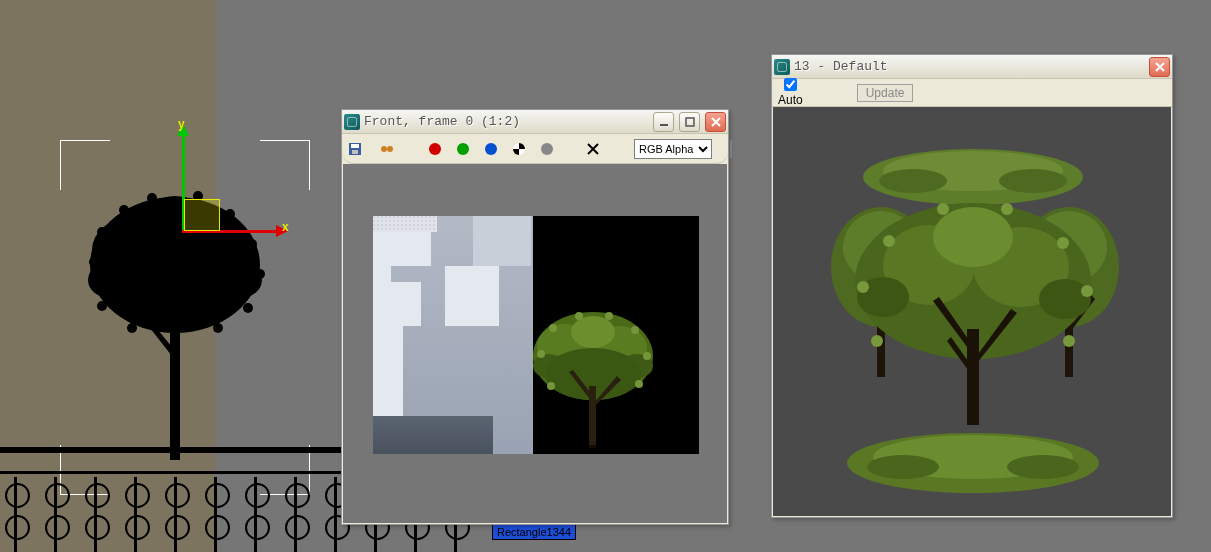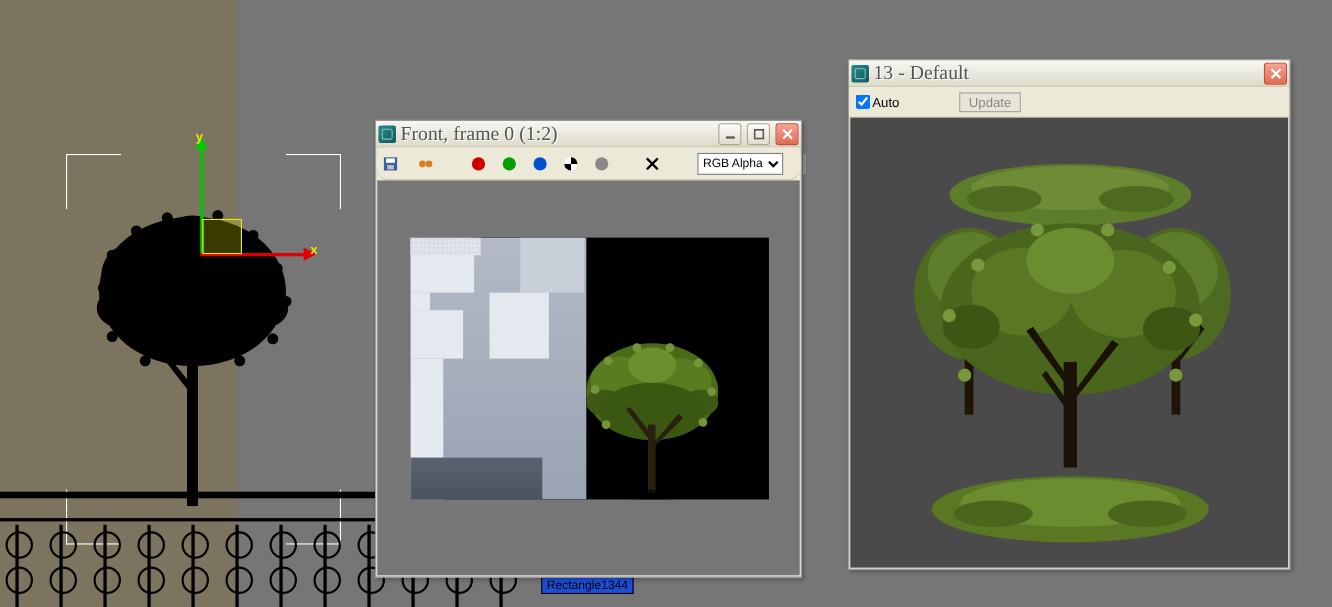--- a/index.html
+++ b/index.html
@@ -133,22 +133,22 @@
     position: relative;
   }
   .titlebar .appicon::after {
     content:""; position:absolute; inset:3px;
     border:1px solid rgba(255,255,255,0.5);
     border-radius:2px;
   }
   .titlebar .title {
     flex: 1;
     color: #555;
-    font-family: Liberation Serif, serif;
-    font-size: 18px;
+    font-family: Liberation Mono, monospace;
+    font-size: 13px;
     text-shadow: 1px 1px 0 #fff;
   }
   .winbtn {
     width: 21px; height: 20px;
     background: linear-gradient(to bottom,#fdfdfb,#e0ddcc);
     border: 1px solid #aca88e;
     border-radius: 3px;
     display: flex; align-items: center; justify-content: center;
     font-size: 11px; color: #555;
     margin-left: 1px;
@@ -235,21 +235,21 @@
   }
 
   
   .mat-win { left: 771px; top: 54px; width: 402px; height: 464px; }
   .mat-toolbar {
     height: 28px;
     background:#ece9d8;
     display:flex; align-items:center; gap:6px; padding:0 6px;
     border-bottom:1px solid #c8c4b0;
   }
-  .mat-toolbar label { display:flex; align-items:center; gap:2px; }
+  .mat-toolbar label { display:flex; align-items:center; gap:2px;flex-direction:column; }
   .mat-toolbar input[type=checkbox]{ width:13px;height:13px; }
   .mat-toolbar .btn {
     padding: 1px 8px;
     border:1px solid #a0a0a0;
     background:#e8e5d6;
     color:#888;
     font-size:12px;
     margin-left:48px;
   }
   .mat-area {

